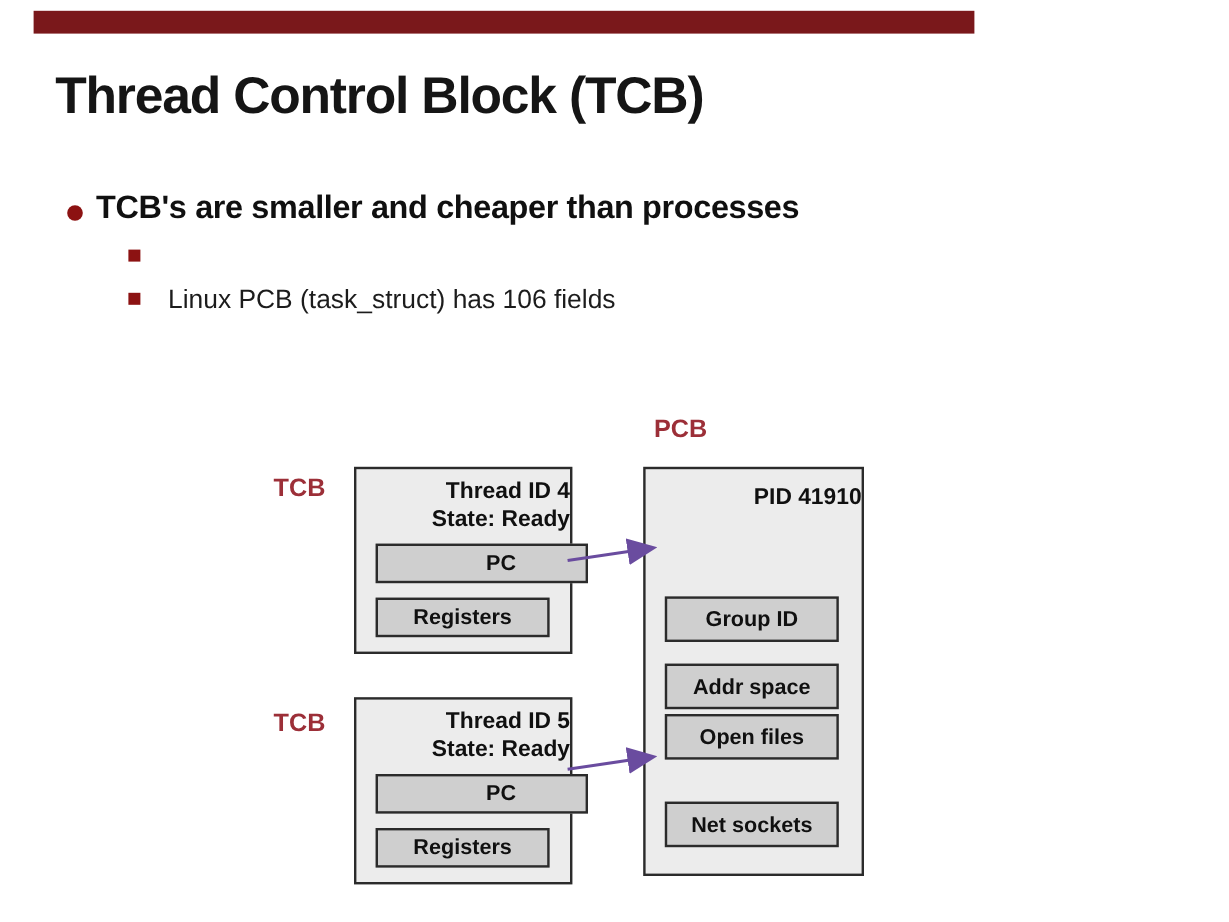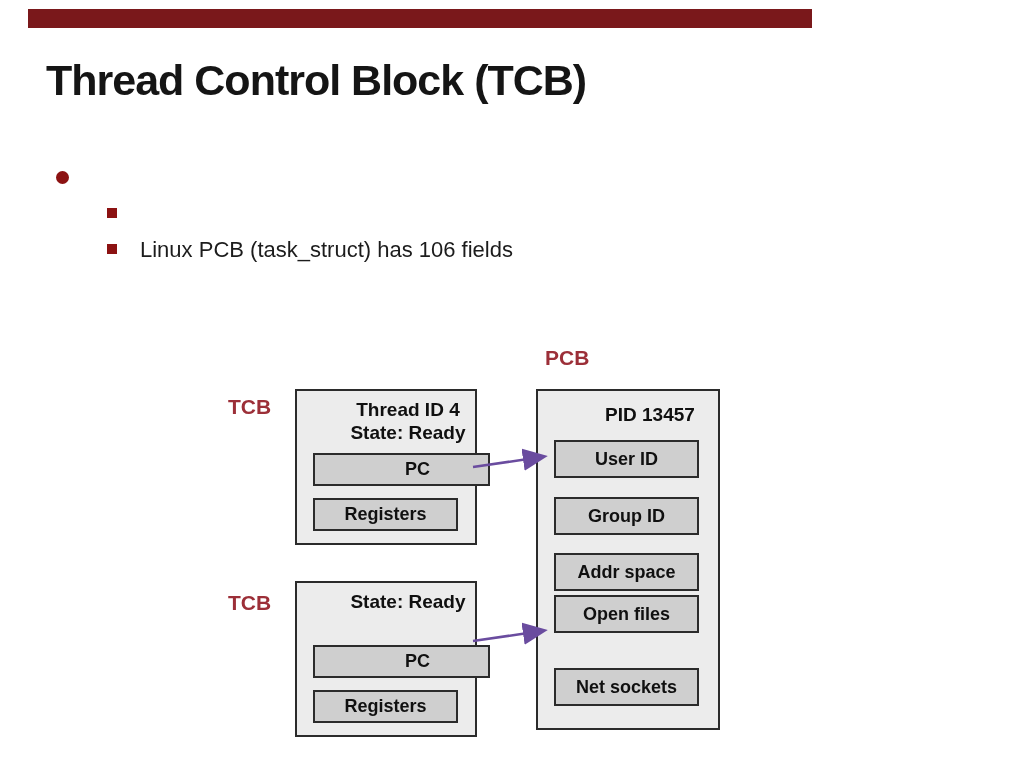--- a/index.html
+++ b/index.html
@@ -28,21 +28,21 @@
   .tcb-label-1{left:228px;top:395px;}
   .tcb-label-2{left:228px;top:591px;}
   .pcb-label{left:545px;top:346px;text-align:center;}
 
   .obox{position:absolute;background:var(--outer-fill,#ECECEC);
         border:2px solid var(--border,#2B2B2B);}
   .tcb1{left:295px;top:389px;width:178px;height:152px;}
   .tcb2{left:295px;top:581px;width:178px;height:152px;}
   .pcb{left:536px;top:389px;width:180px;height:337px;}
 
-  .obox-title{text-align:center;font-weight:700;font-size:19px;color:#101010;
+  .obox-title{text-align:right;font-weight:700;font-size:19px;color:#101010;
               line-height:23px;margin-top:7px;padding-left:44px;}
   .pcb-header{margin-top:12px;}
 
   .ibox{position:absolute;left:16px;width:141px;background:var(--inner-fill,#CFCFCF);
         border:2px solid var(--border,#2B2B2B);text-align:center;font-weight:700;
         font-size:18px;color:#101010;}
   .ibox.tcb-field{height:29px;line-height:29px;}
   .tf1{top:62px;padding-left:32px;} .tf2{top:107px;}
   .ibox.pcb-field{height:34px;line-height:34px;}
   .pf0{top:49px;} .pf1{top:106px;} .pf2{top:162px;} .pf3{top:204px;} .pf4{top:277px;}
@@ -56,20 +56,21 @@
 </head>
 <body>
 
 <div class="slide">
 
   <div class="top-bar"></div>
 
   <h1 class="title">Thread Control Block (TCB)</h1>
 
   <span class="dot"></span>
+  <div class="main-bullet">TCB's are smaller and cheaper than processes</div>
 
   <span class="sq sq1"></span>
 
   <span class="sq sq2"></span>
   <div class="sub sub2">Linux PCB (task_struct) has 106 fields</div>
 
   <div class="dlabel tcb-label-1">TCB</div>
   <div class="dlabel tcb-label-2">TCB</div>
   <div class="dlabel pcb-label">PCB</div>
 
@@ -77,29 +78,29 @@
     <div class="obox-title">
       <div>Thread ID 4</div>
       <div>State: Ready</div>
     </div>
     <div class="ibox tcb-field tf1">PC</div>
     <div class="ibox tcb-field tf2">Registers</div>
   </div>
 
   <div class="obox tcb2">
     <div class="obox-title">
+      <div>Thread ID 5</div>
       <div>State: Ready</div>
     </div>
     <div class="ibox tcb-field tf1">PC</div>
     <div class="ibox tcb-field tf2">Registers</div>
   </div>
 
   <div class="obox pcb">
-    <div class="obox-title pcb-header">PID 13457</div>
-    <div class="ibox pcb-field pf0">User ID</div>
+    <div class="obox-title pcb-header">PID 41910</div>
     <div class="ibox pcb-field pf2">Addr space</div>
     <div class="ibox pcb-field pf1">Group ID</div>
     <div class="ibox pcb-field pf3">Open files</div>
     <div class="ibox pcb-field pf4">Net sockets</div>
   </div>
 
   <svg class="arrow arrow-a" width="70" height="24">
     <defs>
       <marker id="ah" markerWidth="10" markerHeight="9" refX="2" refY="4.5" orient="auto">
         <polygon class="arrow-head" points="0,0 10,4.5 0,9"></polygon>

